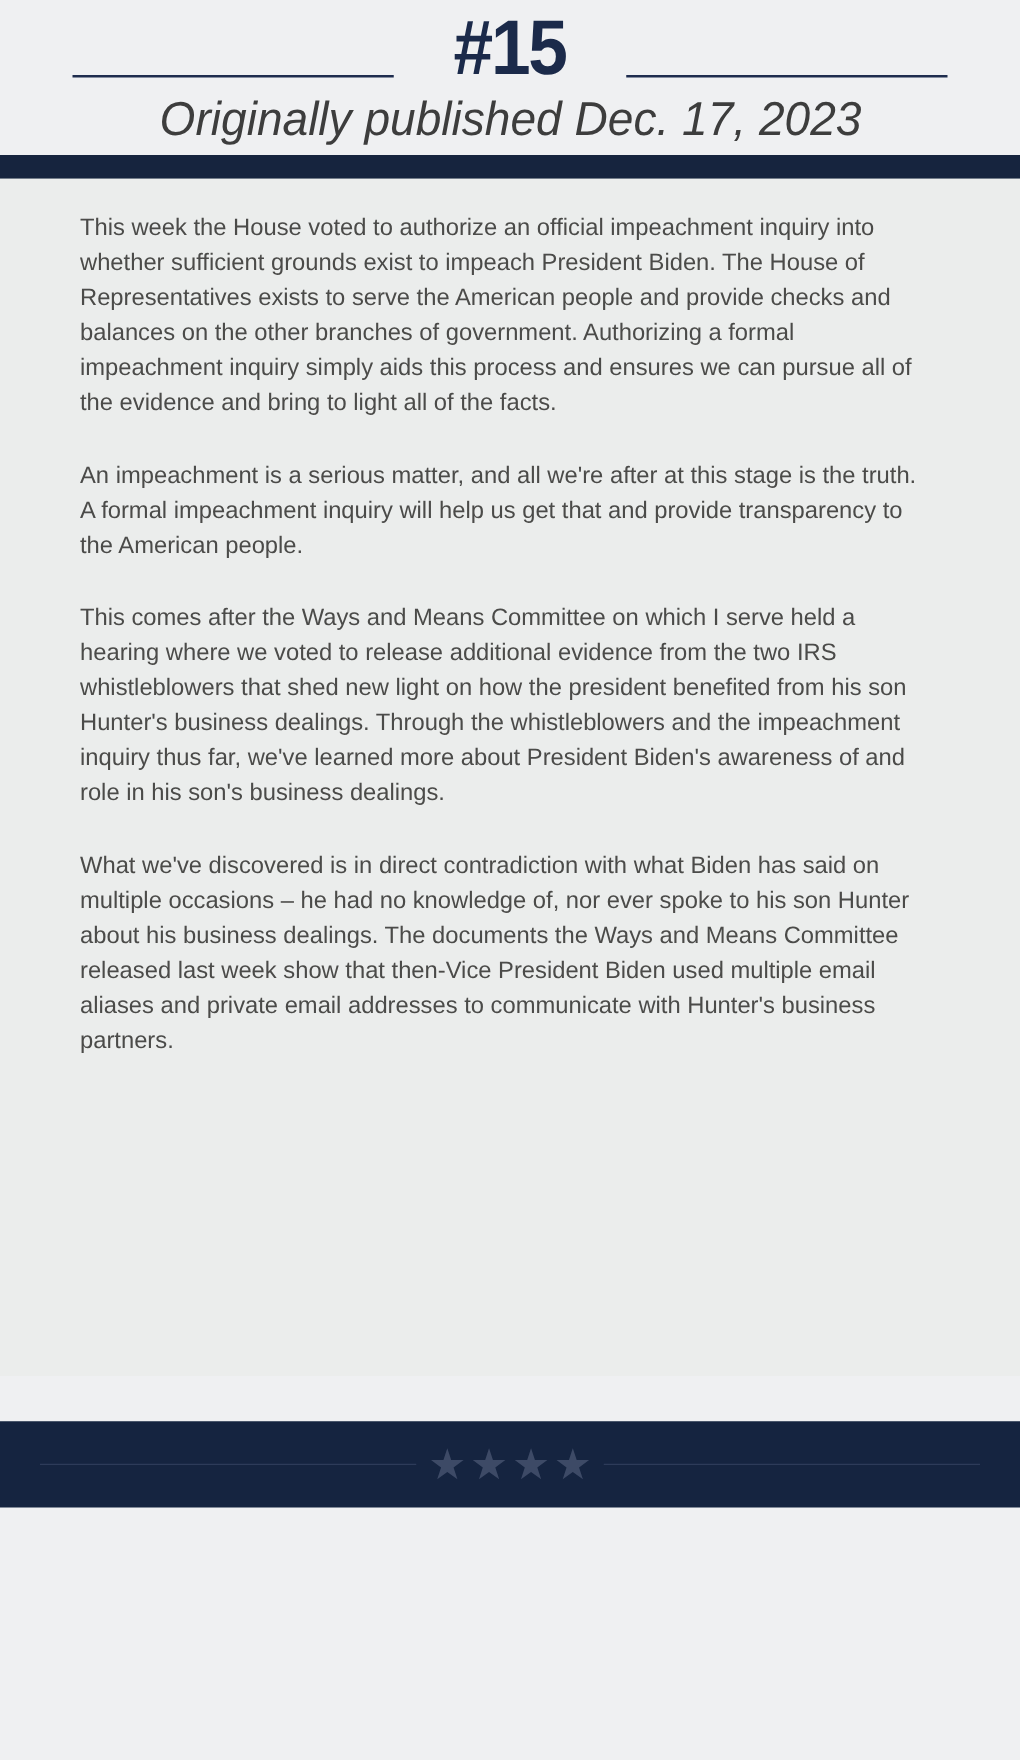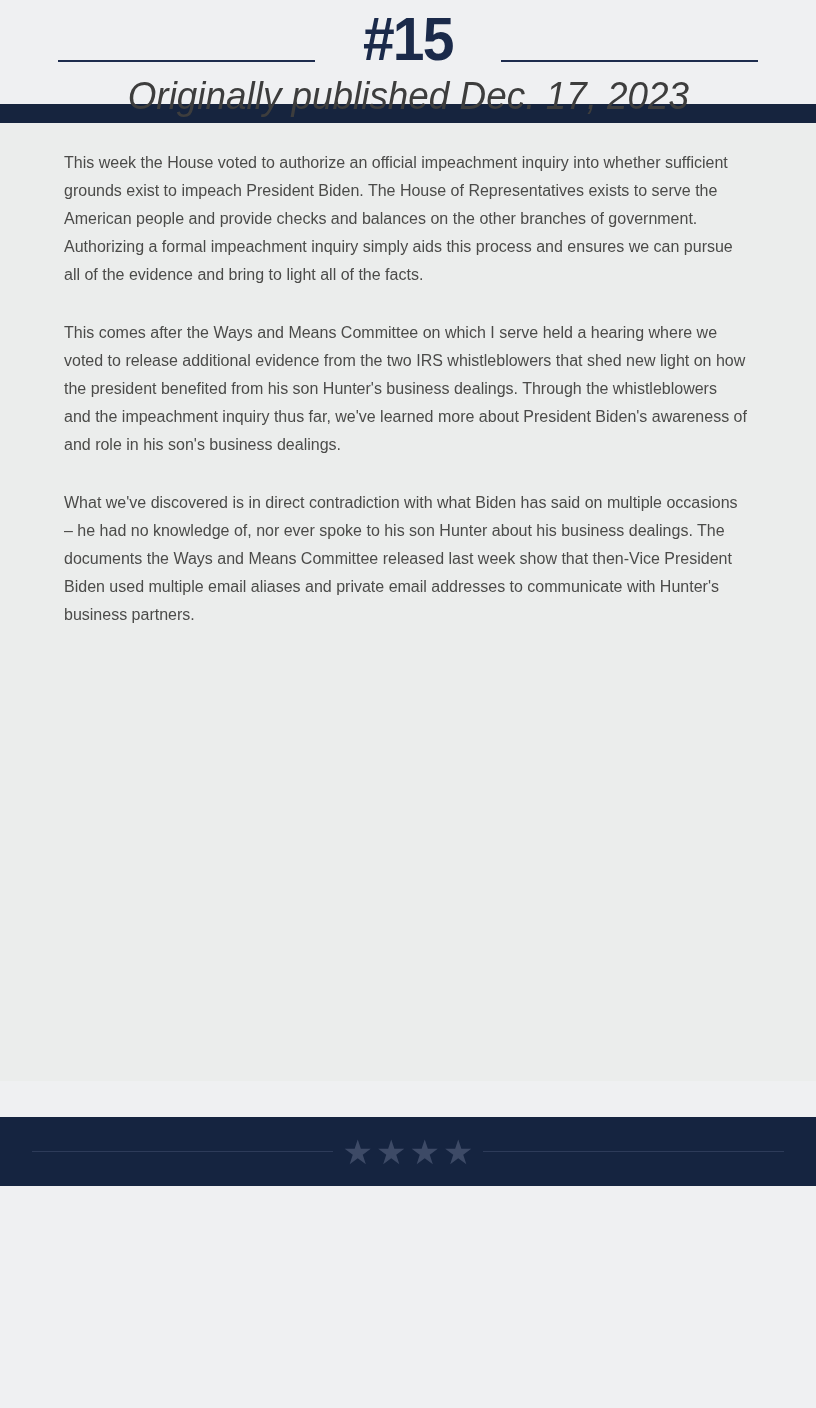--- a/index.html
+++ b/index.html
@@ -11,21 +11,21 @@
   .page {
     position: relative;
     width: 816px;
     height: 1408px;
     background: #eff0f2;
     overflow: hidden;
   }
 
   
   .header {
-    height: 104px;
+    height: 124px;
     background: #eff0f2;
     display: flex;
     flex-direction: column;
     align-items: center;
   }
   .issue-row {
     display: flex;
     align-items: flex-end;
     justify-content: center;
     gap: 44px;
@@ -88,21 +88,21 @@
 
   
   .body-section {
     height: 958px;
     background: #ebedec;
     padding: 26px 64px 0 64px;
     overflow: hidden;
   }
   .para {
     width: 684px;
-    font-size: 16px;
+    font-size: 19px;
     line-height: 28px;
     color: #4b4b49;
     margin-bottom: 30px;
   }
 
   .light-strip {
     height: 36px;
     background: #eff0f2;
   }
 
@@ -142,20 +142,21 @@
       <span class="rule"></span>
     </div>
     <p class="pub-date">Originally published Dec. 17, 2023</p>
   </header>
 
   <div class="navy-bar"></div>
 
 
   <main class="body-section">
     <p class="para">This week the House voted to authorize an official impeachment inquiry into whether sufficient grounds exist to impeach President Biden. The House of Representatives exists to serve the American people and provide checks and balances on the other branches of government. Authorizing a formal impeachment inquiry simply aids this process and ensures we can pursue all of the evidence and bring to light all of the facts.</p>
+    <p class="para">An impeachment is a serious matter, and all we're after at this stage is the truth. A formal impeachment inquiry will help us get that and provide transparency to the American people.</p>
     <p class="para">This comes after the Ways and Means Committee on which I serve held a hearing where we voted to release additional evidence from the two IRS whistleblowers that shed new light on how the president benefited from his son Hunter's business dealings. Through the whistleblowers and the impeachment inquiry thus far, we've learned more about President Biden's awareness of and role in his son's business dealings.</p>
     <p class="para">What we've discovered is in direct contradiction with what Biden has said on multiple occasions – he had no knowledge of, nor ever spoke to his son Hunter about his business dealings. The documents the Ways and Means Committee released last week show that then-Vice President Biden used multiple email aliases and private email addresses to communicate with Hunter's business partners.</p>
   </main>
 
   <div class="light-strip"></div>
 
   <footer class="footer">
     <span class="footer-rule"></span>
     <div class="stars">
       <span class="star">★</span>

